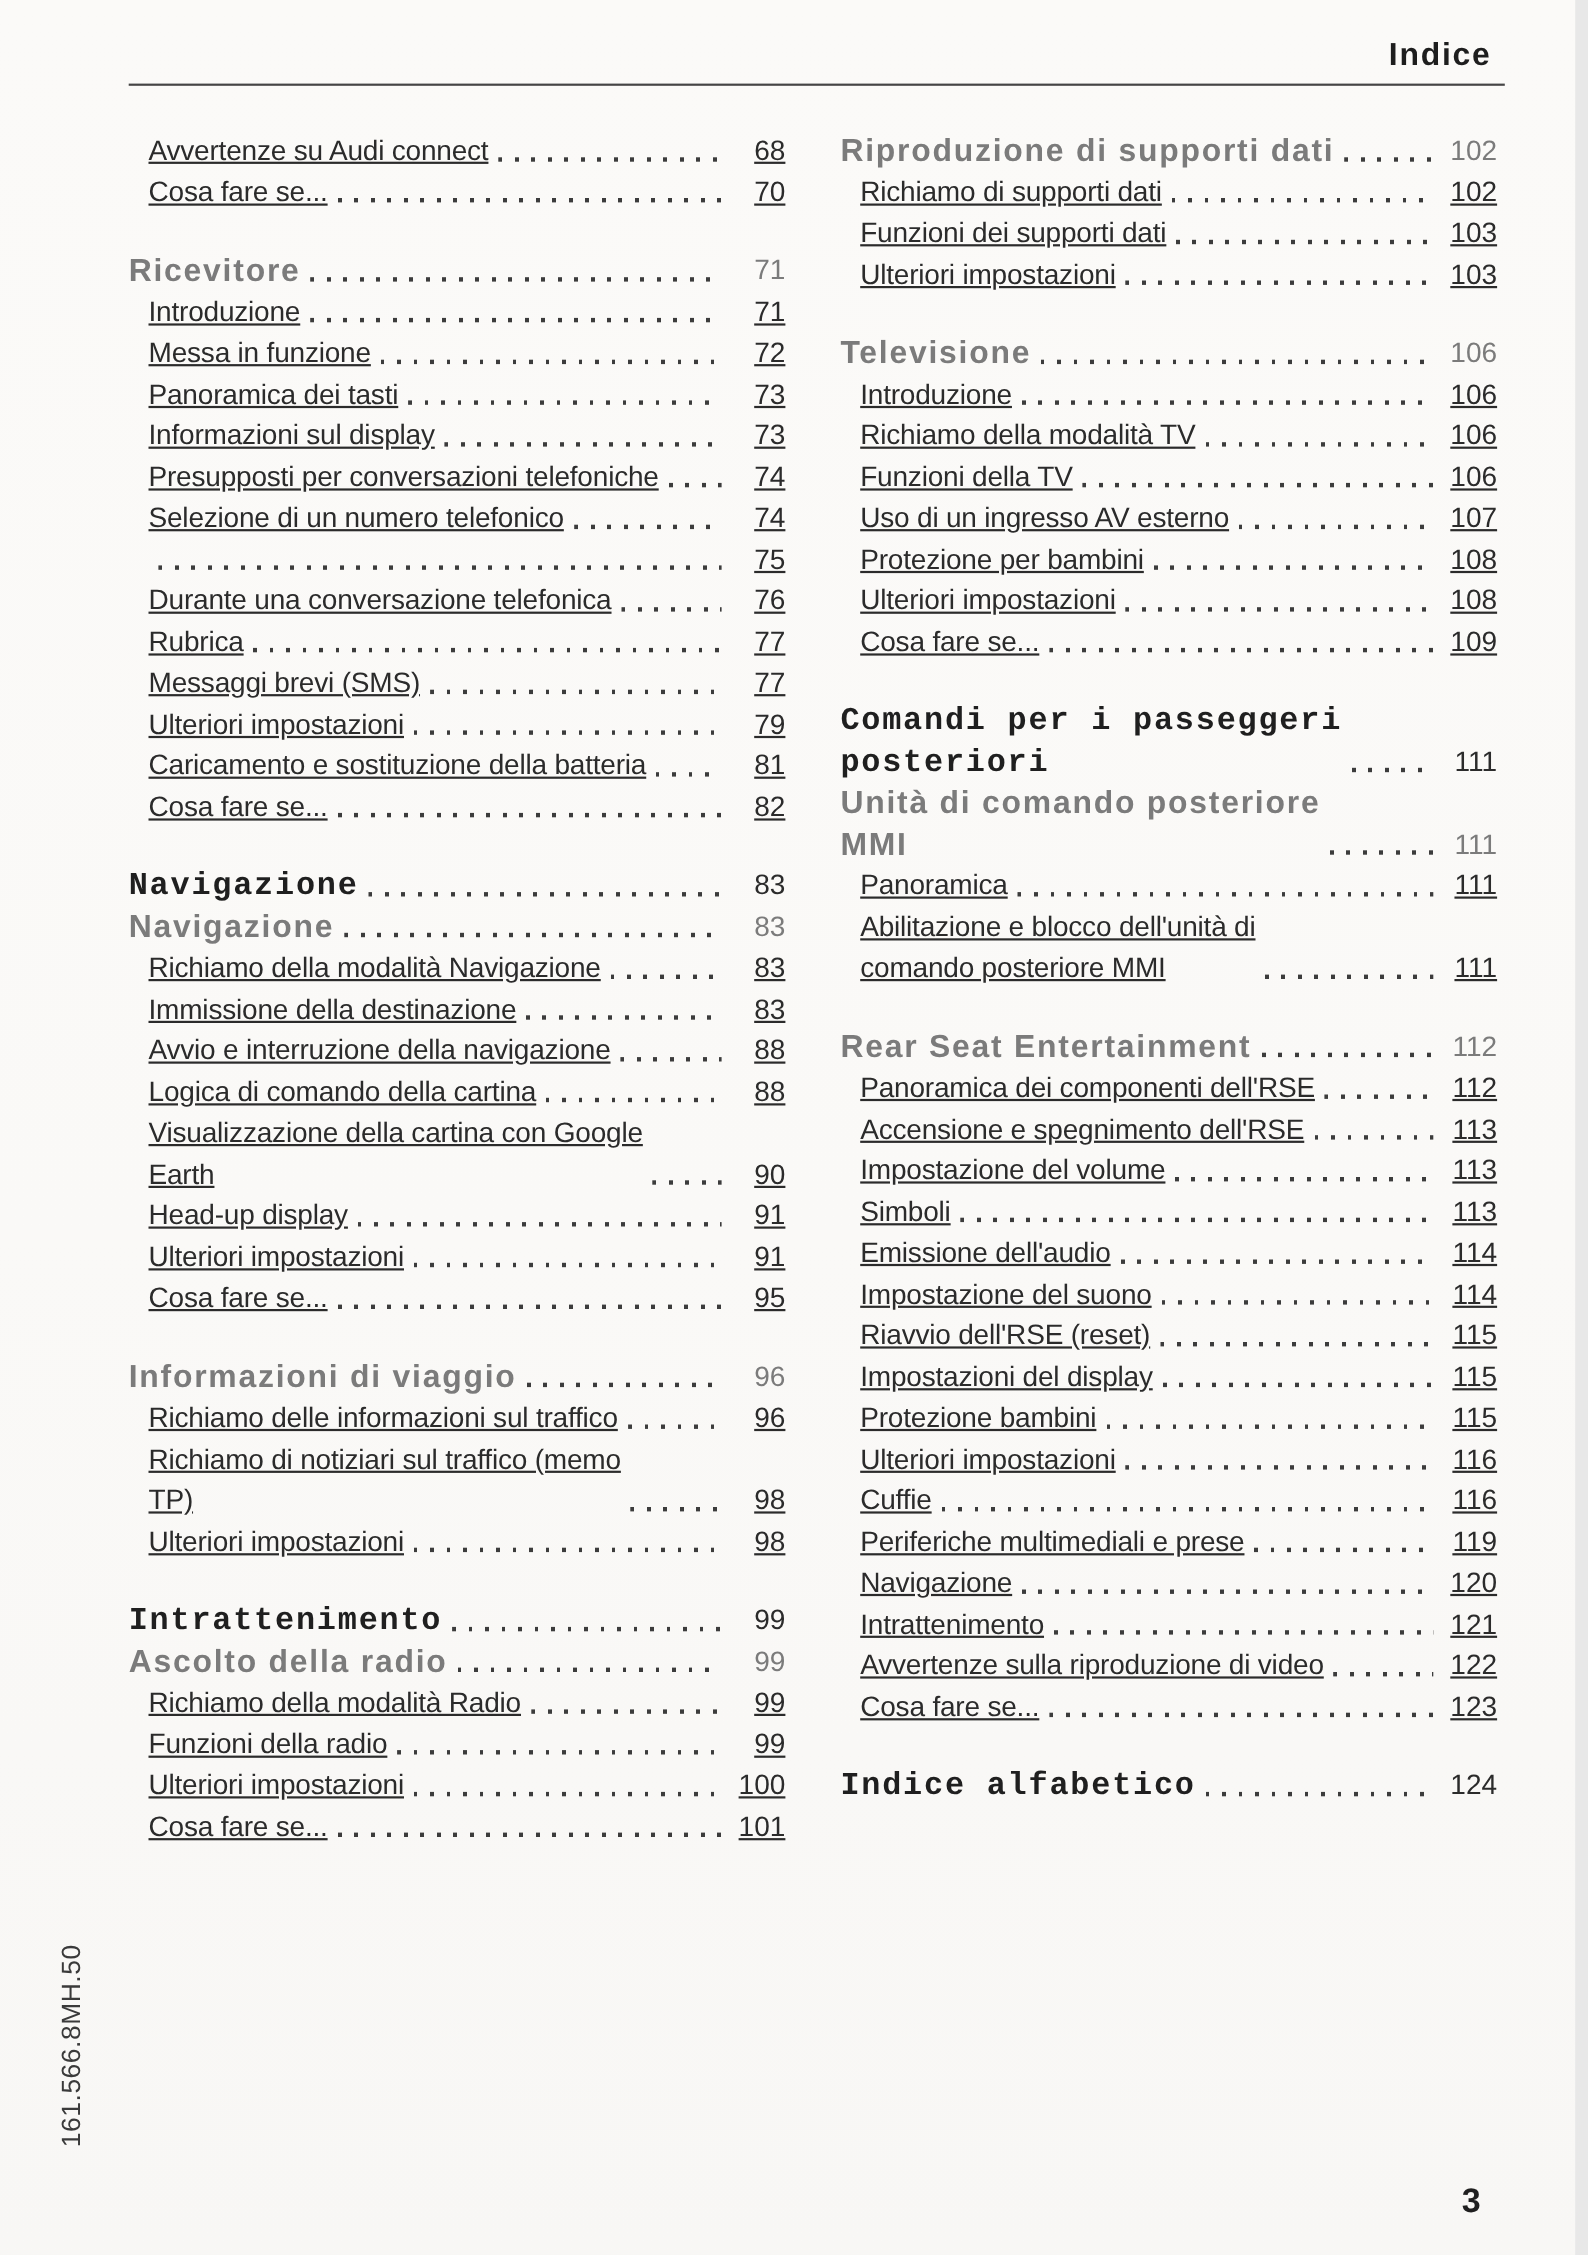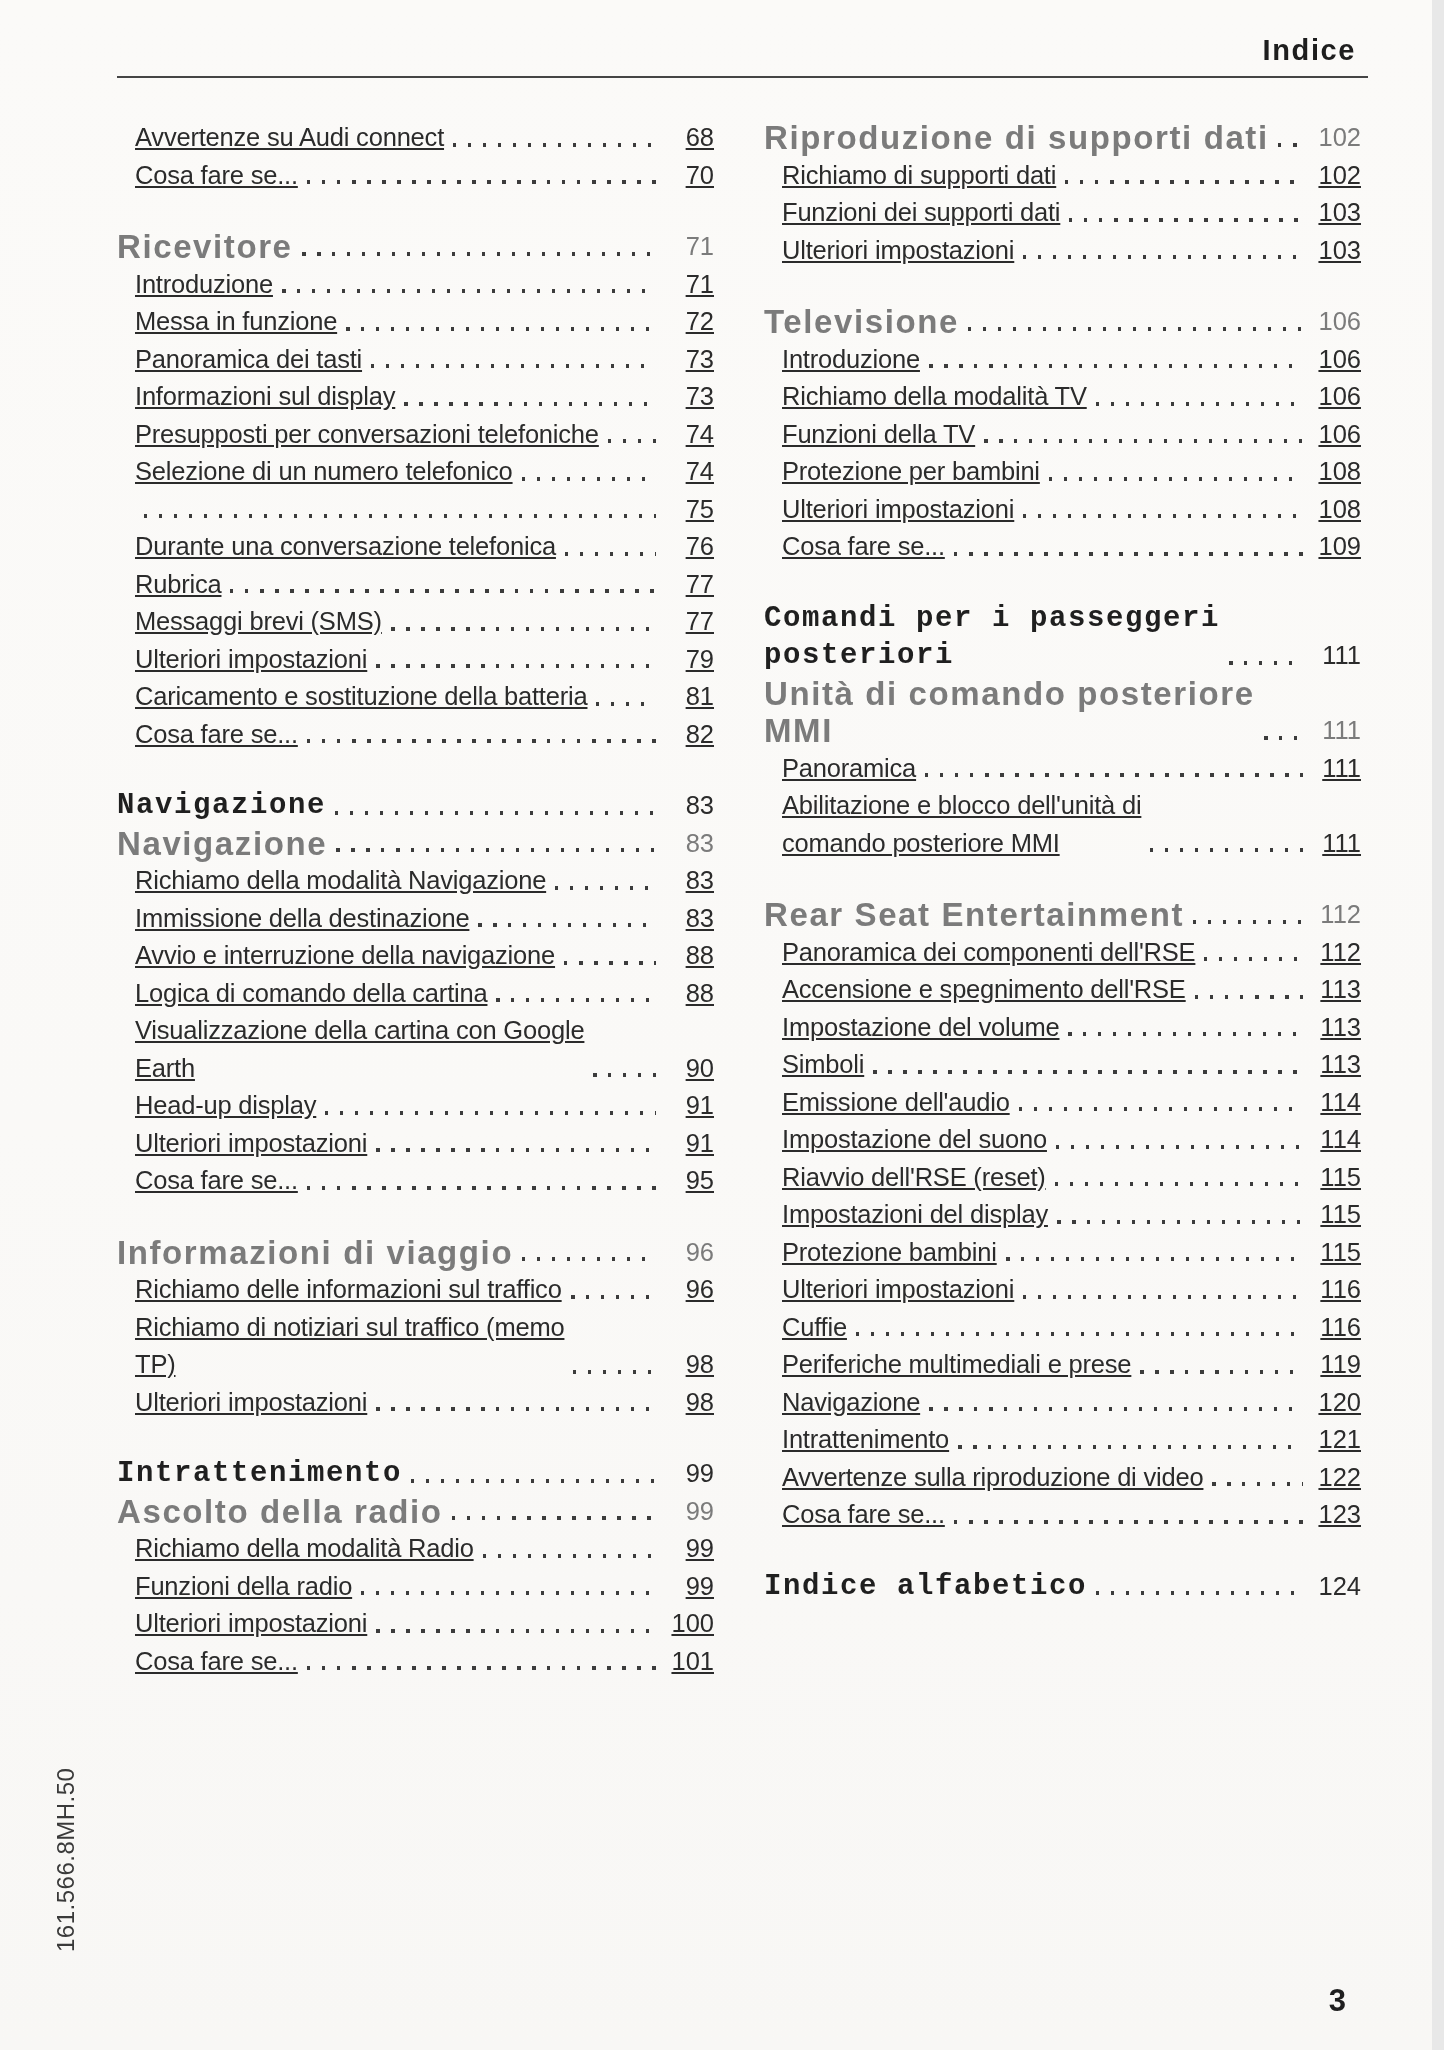--- a/index.html
+++ b/index.html
@@ -18,21 +18,21 @@
     background:#454545;
   }
   .toc { position:absolute; top:119px; left:117px; width:1245px; display:flex; gap:50px; }
   .col { flex:0 0 597px; width:597px; }
   .group { margin-top:34px; }
   .group:first-child { margin-top:0; }
   .entry { display:flex; align-items:flex-end; line-height:37.5px; font-size:25.5px; }
   .entry .label { white-space:pre-line; letter-spacing:-0.2px; }
   .entry.section { padding-left:18px;text-decoration:underline; }
   .entry.part .label    { font-weight:bold; font-size:29px; letter-spacing:1.6px; color:#1f1f1f;font-family:Liberation Mono, monospace; }
-  .entry.chapter .label { font-weight:bold; font-size:33px; letter-spacing:1.6px; color:#7b7b7b; }
+  .entry.chapter .label { font-weight:bold; font-size:29px; letter-spacing:1.6px; color:#7b7b7b; }
   .entry.chapter .num { color:#7b7b7b; }
   .leader {
     flex:1 1 auto; min-width:4px; height:4px; margin:0 10px 10px 9px;
     background:repeating-linear-gradient(to right,#3c3c3c 0 3.5px,transparent 3.5px 15px);
   }
   .num { min-width:48px; text-align:right; flex:0 0 auto; }
   .footer-code {
     position:absolute; left:52px; top:1952px;
     transform:rotate(-90deg); transform-origin:0 0;
     font-size:24px; letter-spacing:0.5px; color:#3a3a3a; white-space:nowrap;
@@ -280,20 +280,25 @@
             <span class="label">Richiamo della modalità TV</span>
             <span class="leader"></span>
             <span class="num">106</span>
           </div>
           <div class="entry section">
             <span class="label">Funzioni della TV</span>
             <span class="leader"></span>
             <span class="num">106</span>
           </div>
           <div class="entry section">
+            <span class="label">Uso di un ingresso AV esterno</span>
+            <span class="leader"></span>
+            <span class="num">107</span>
+          </div>
+          <div class="entry section">
             <span class="label">Protezione per bambini</span>
             <span class="leader"></span>
             <span class="num">108</span>
           </div>
           <div class="entry section">
             <span class="label">Ulteriori impostazioni</span>
             <span class="leader"></span>
             <span class="num">108</span>
           </div>
           <div class="entry section">

